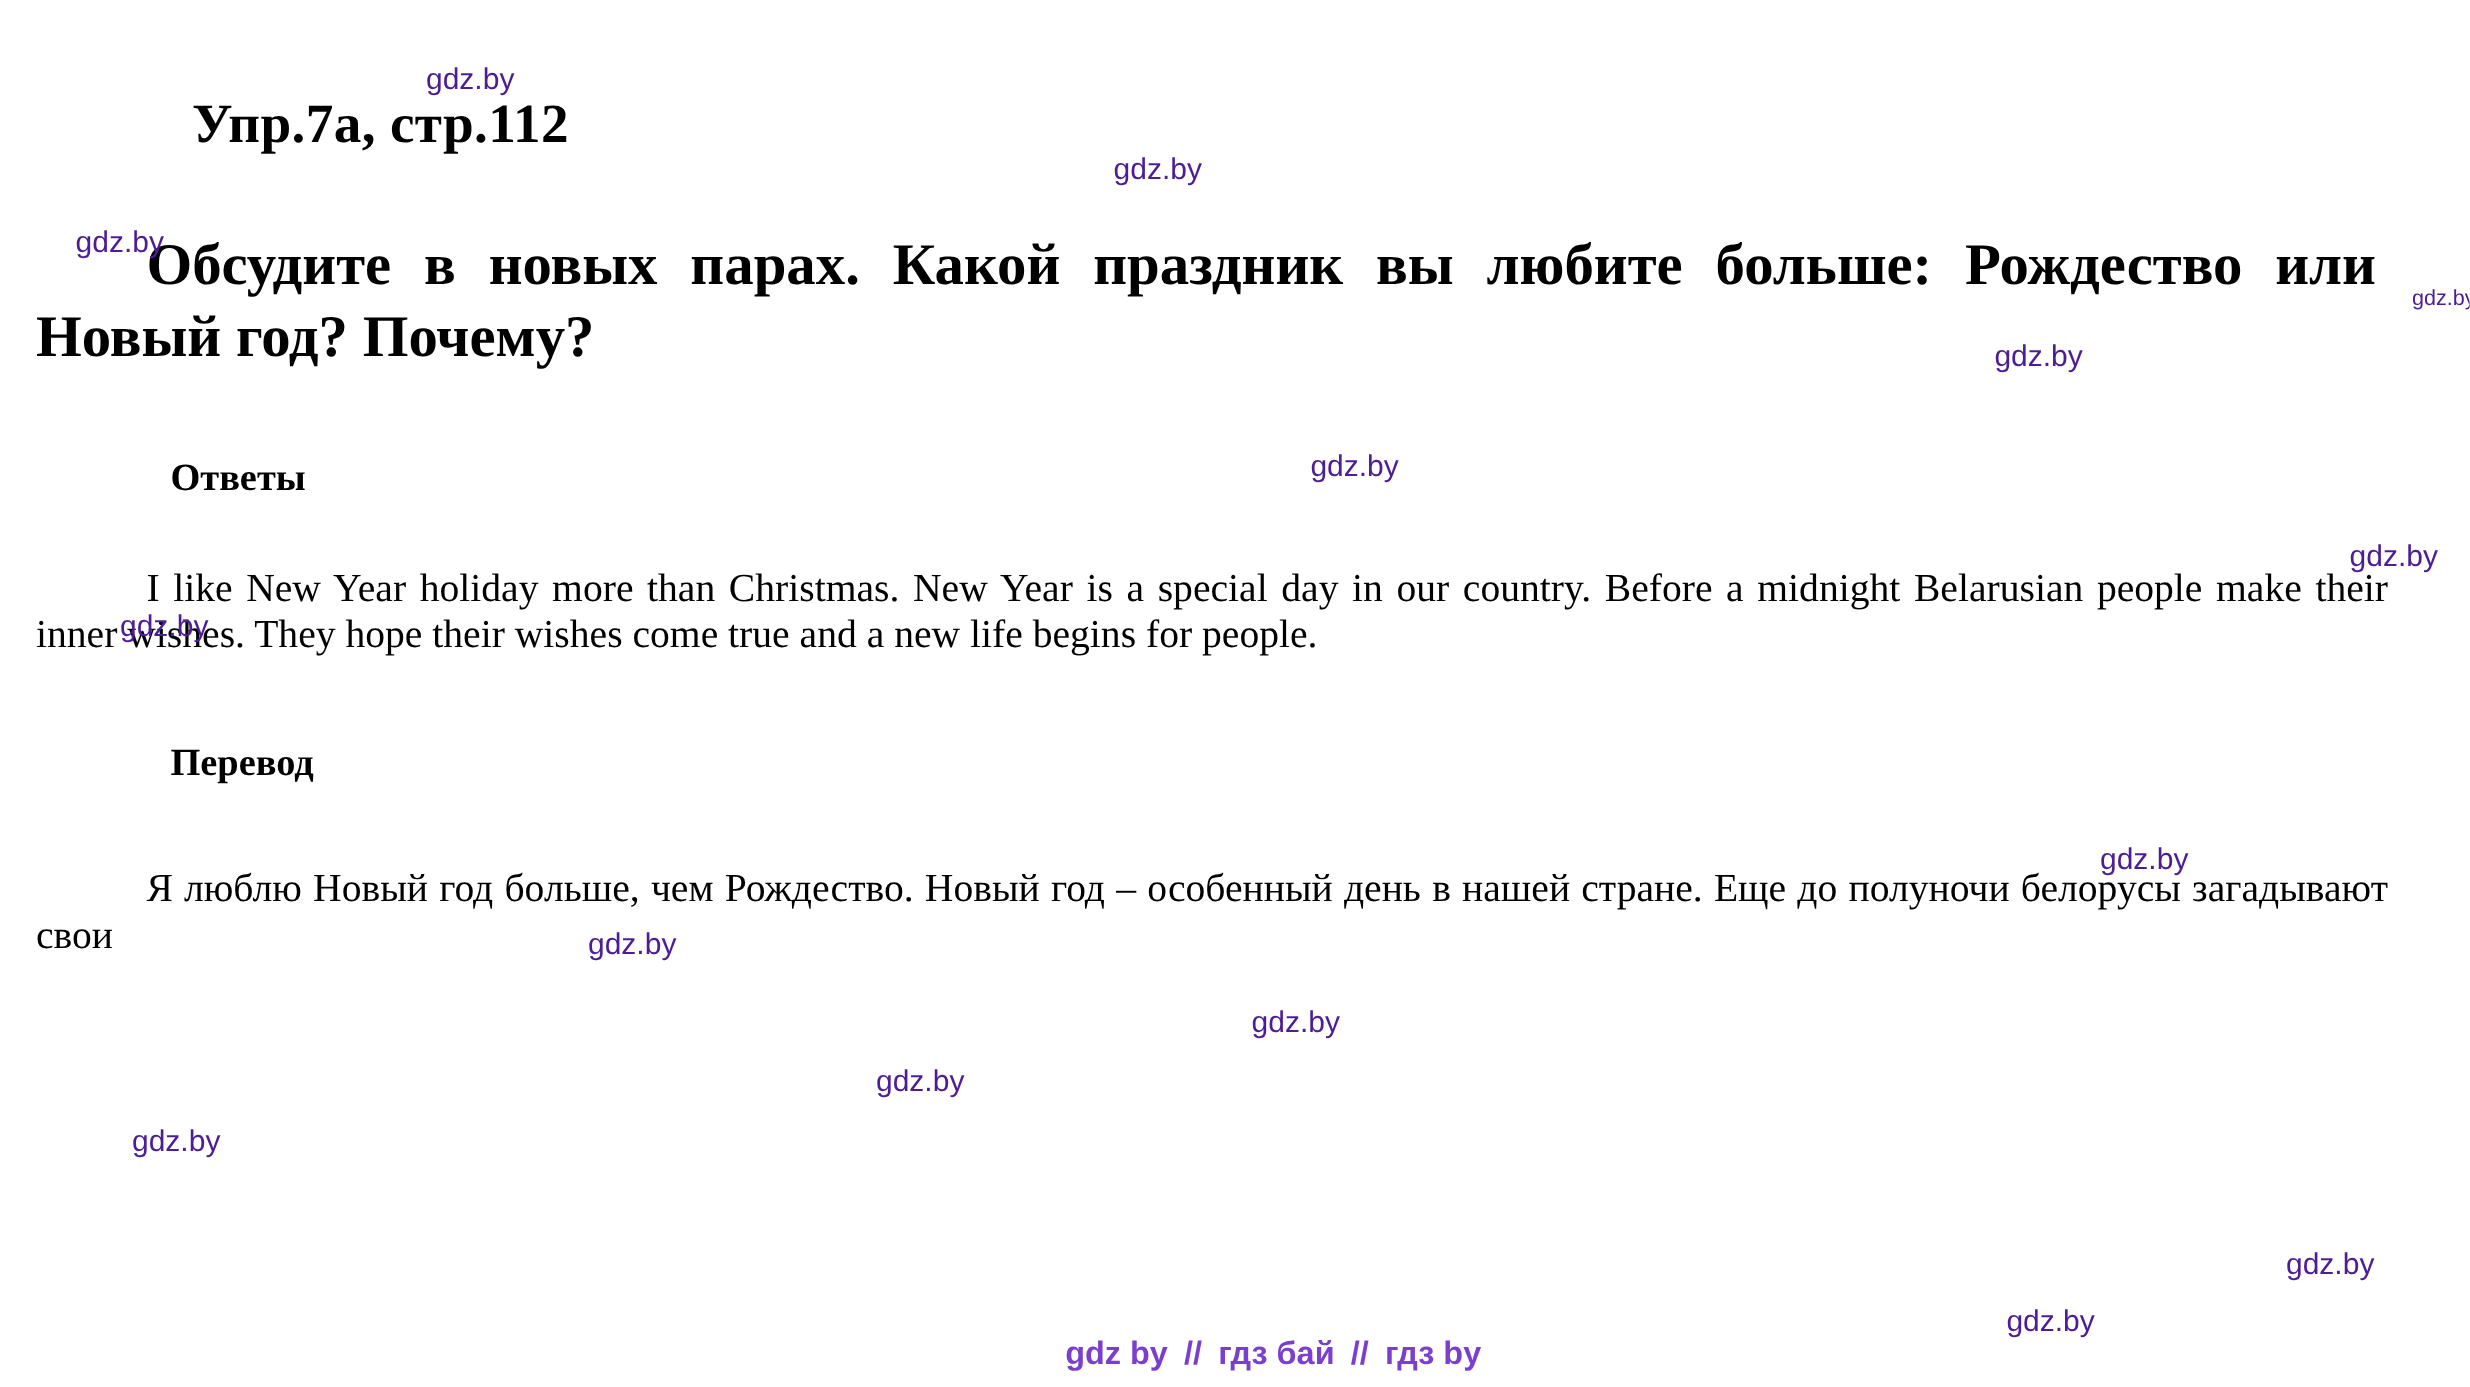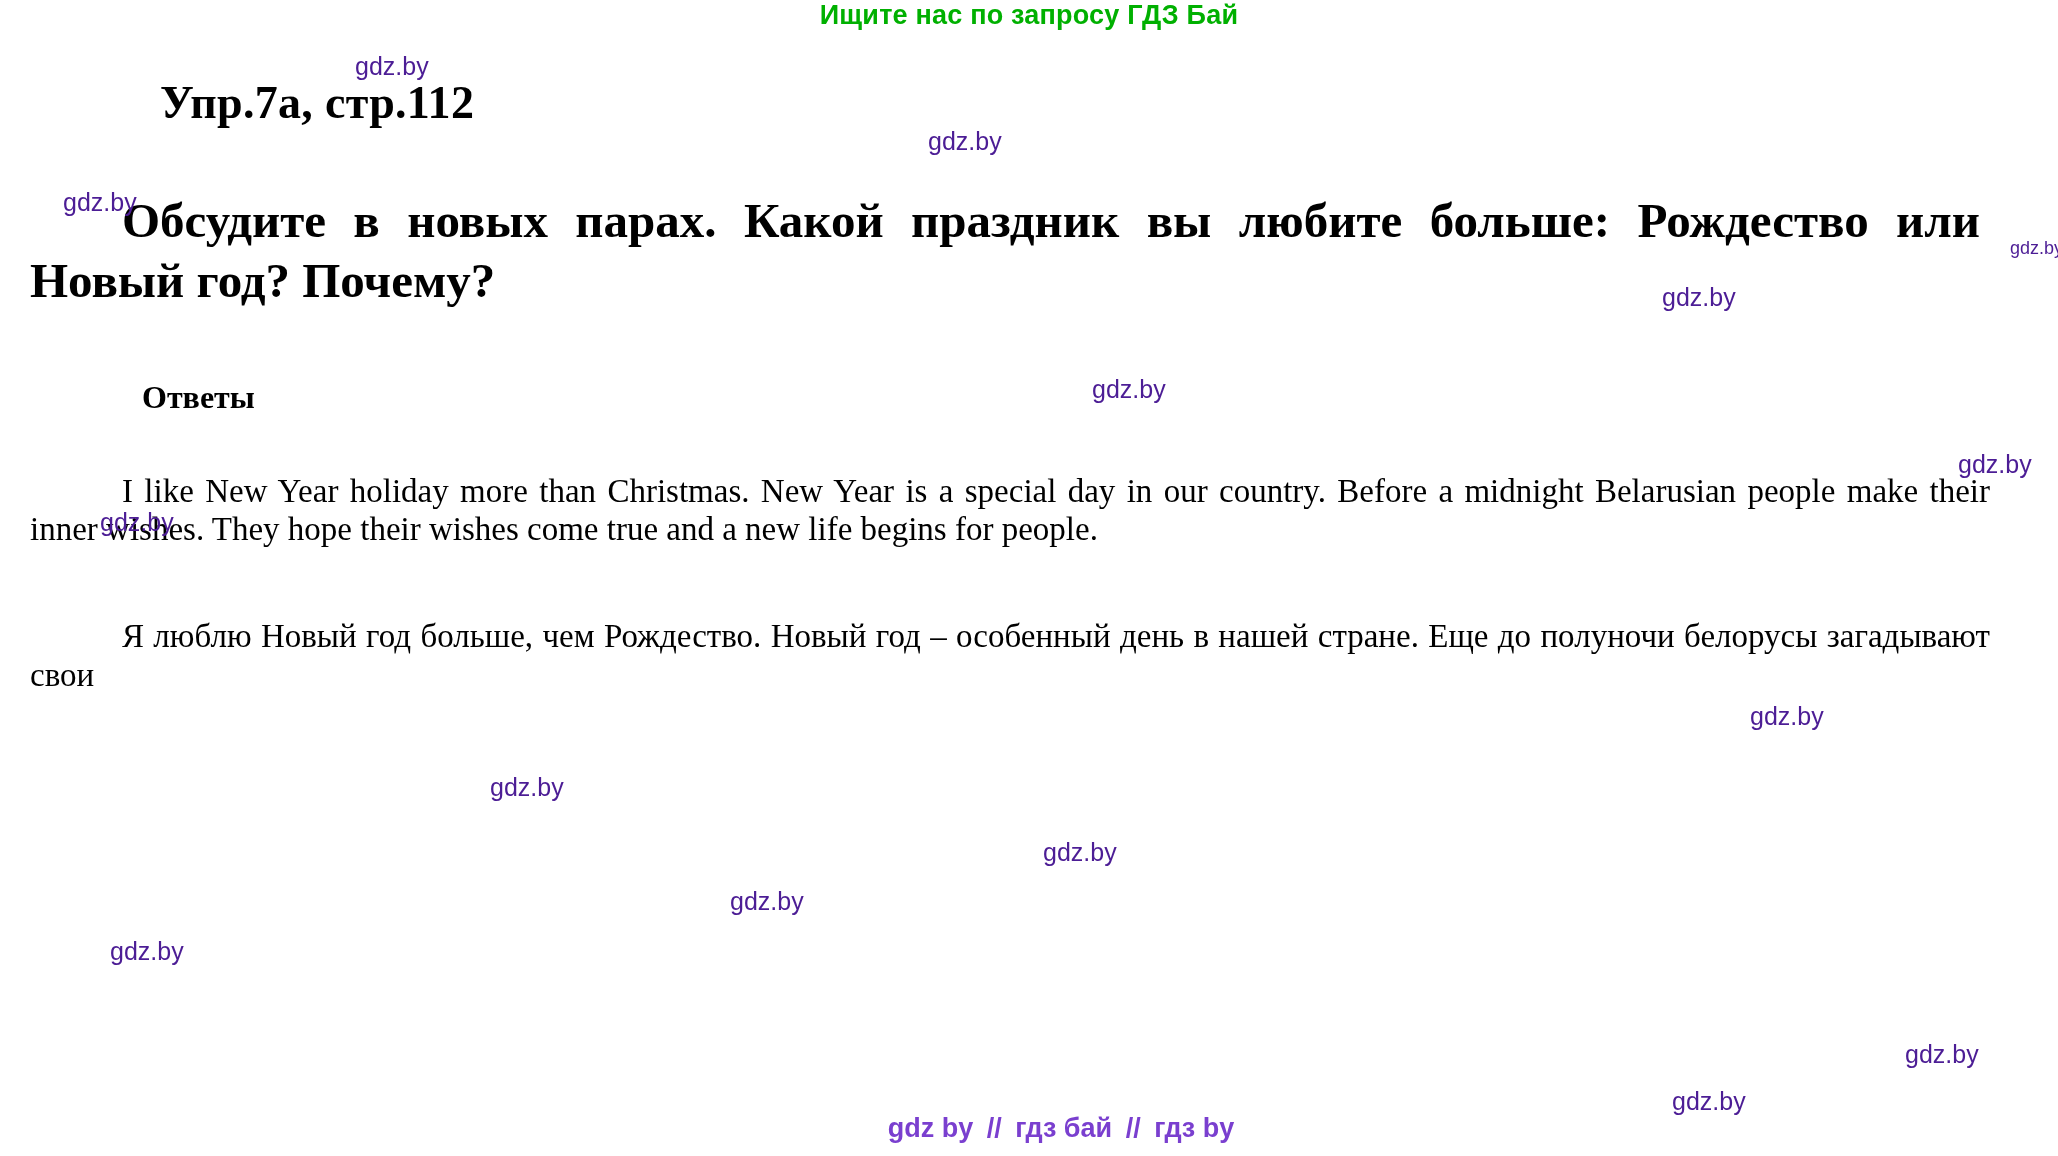--- a/index.html
+++ b/index.html
@@ -97,27 +97,27 @@
     font-size: 25px;
     white-space: nowrap;
     pointer-events: none;
   }
 </style>
 </head>
 <body>
 
 <div class="page">
 
-  <div class="top-banner">Ищите нас по запросу ГДЗ Бай</div>
 
   <div class="content">
     <div class="exercise-title">Упр.7a, стр.112</div>
     <div class="task">Обсудите в новых парах. Какой праздник вы любите больше: Рождество или Новый год? Почему?</div>
     <div class="section-head">Ответы</div>
     <div class="para eng">I like New Year holiday more than Christmas. New Year is a special day in our country. Before a midnight Belarusian people make their inner wishes. They hope their wishes come true and a new life begins for people.</div>
+    <div class="section-head">Перевод</div>
     <div class="para rus">Я люблю Новый год больше, чем Рождество. Новый год – особенный день в нашей стране. Еще до полуночи белорусы загадывают свои</div>
   </div>
 
   <div class="bottom-banner">
     <span>gdz by</span>
     <span class="sep">//</span>
     <span>гдз бай</span>
     <span class="sep">//</span>
     <span>гдз by</span>
   </div>

